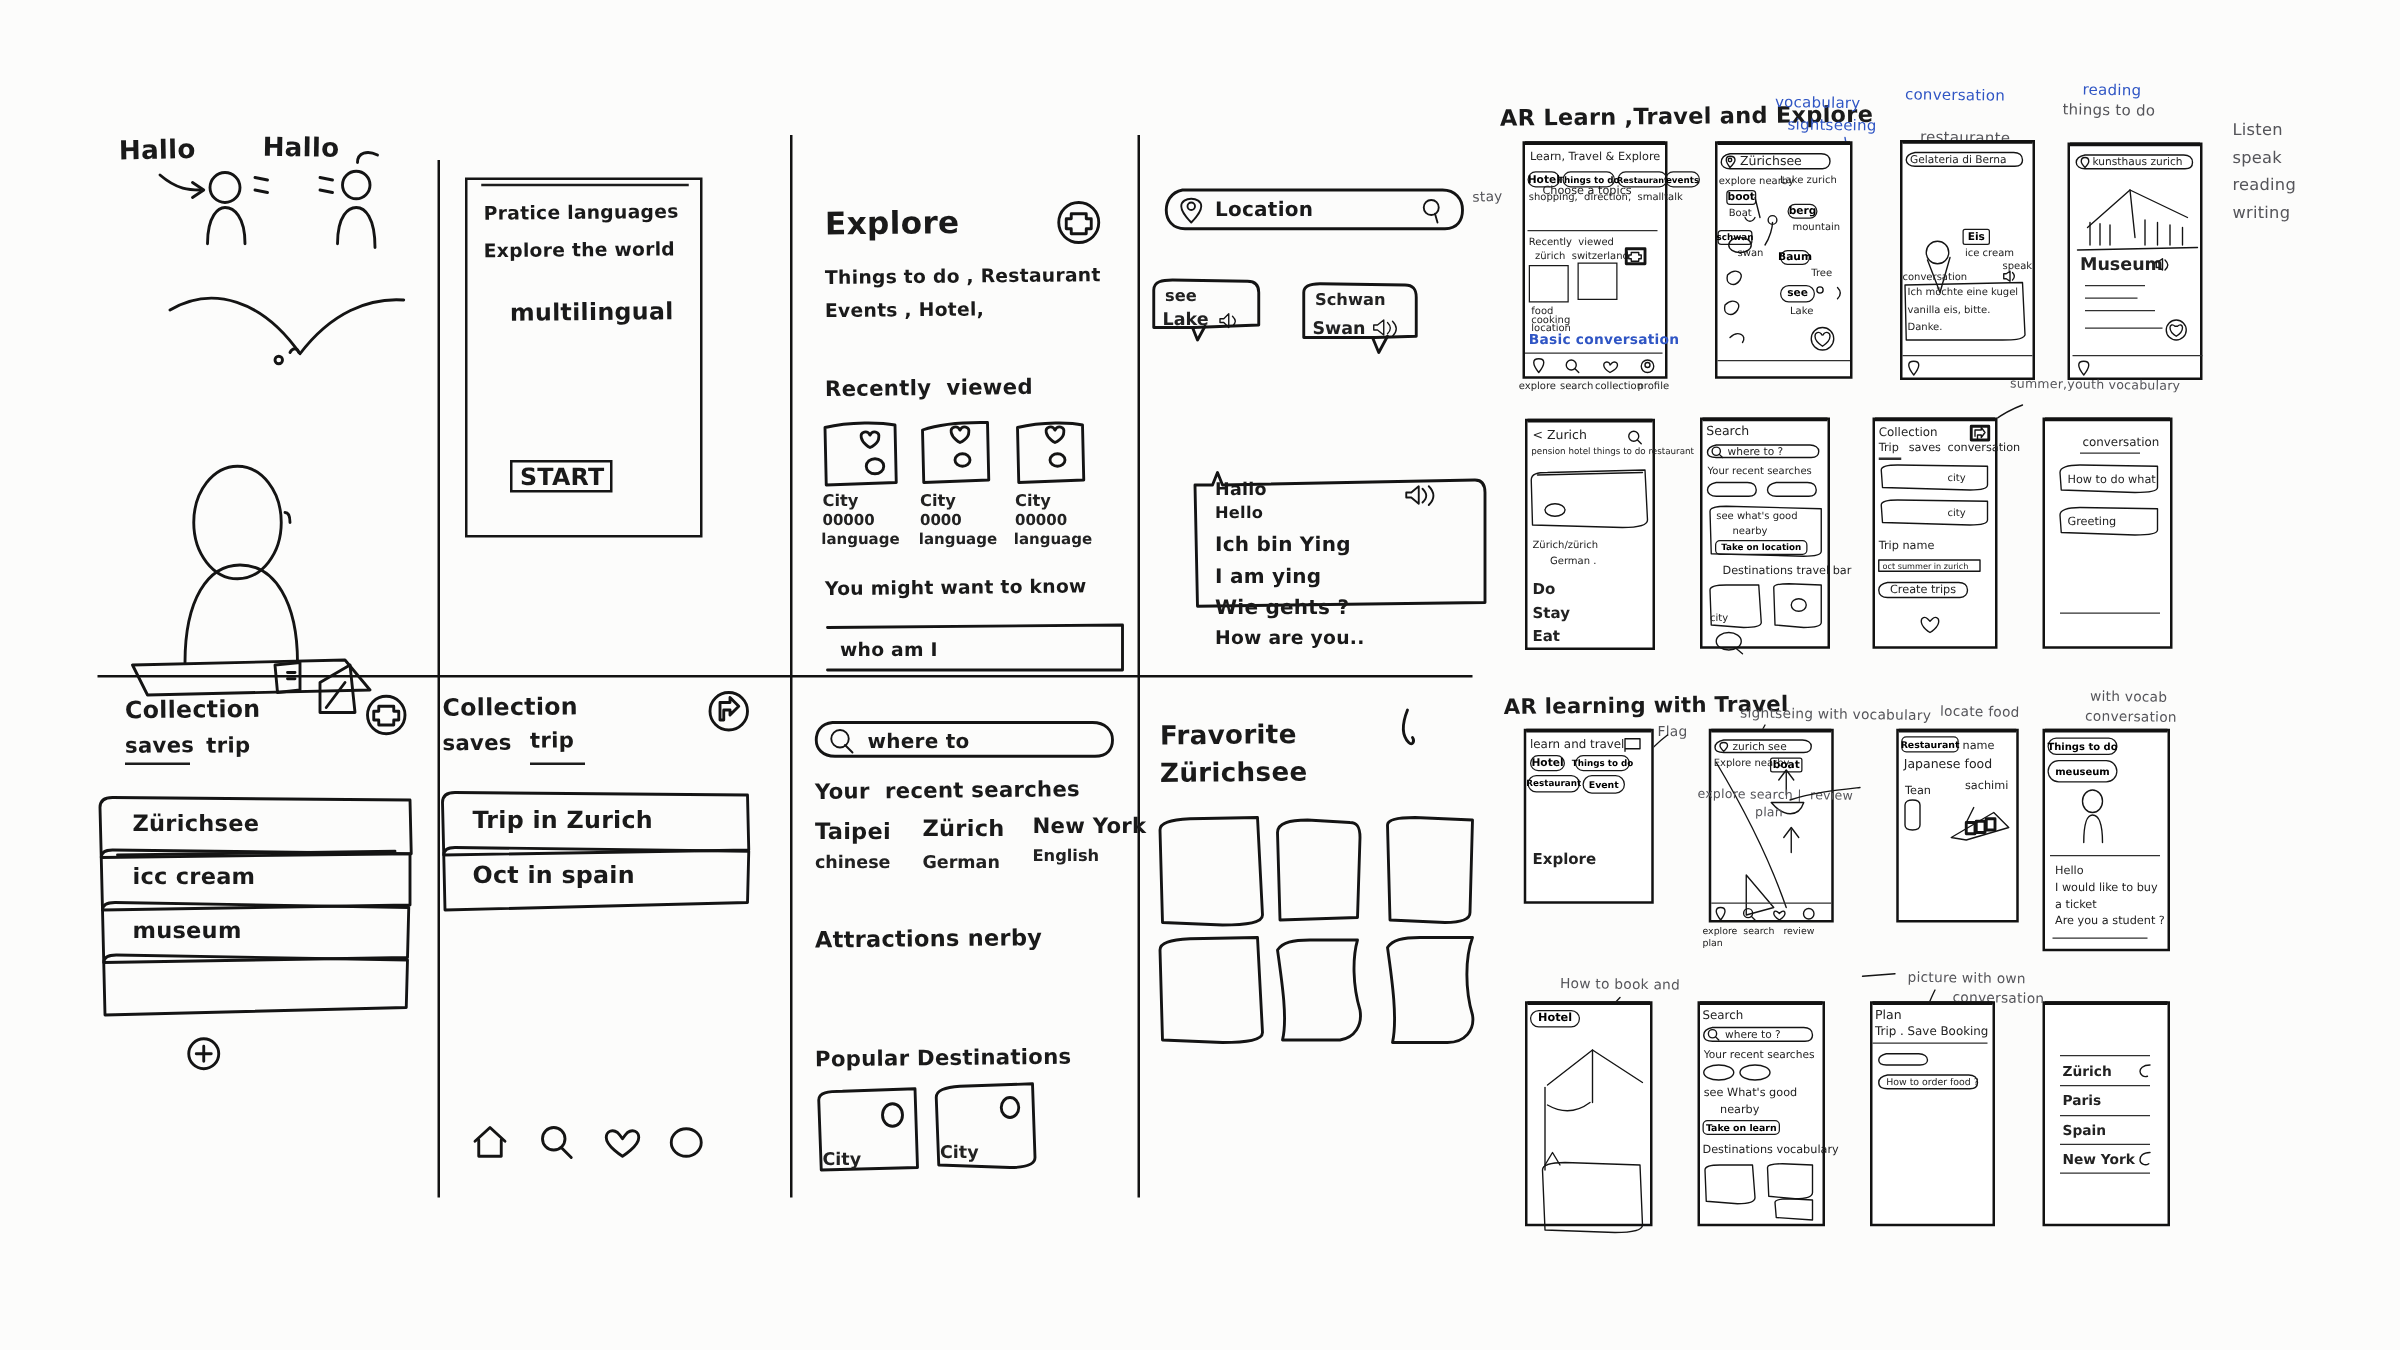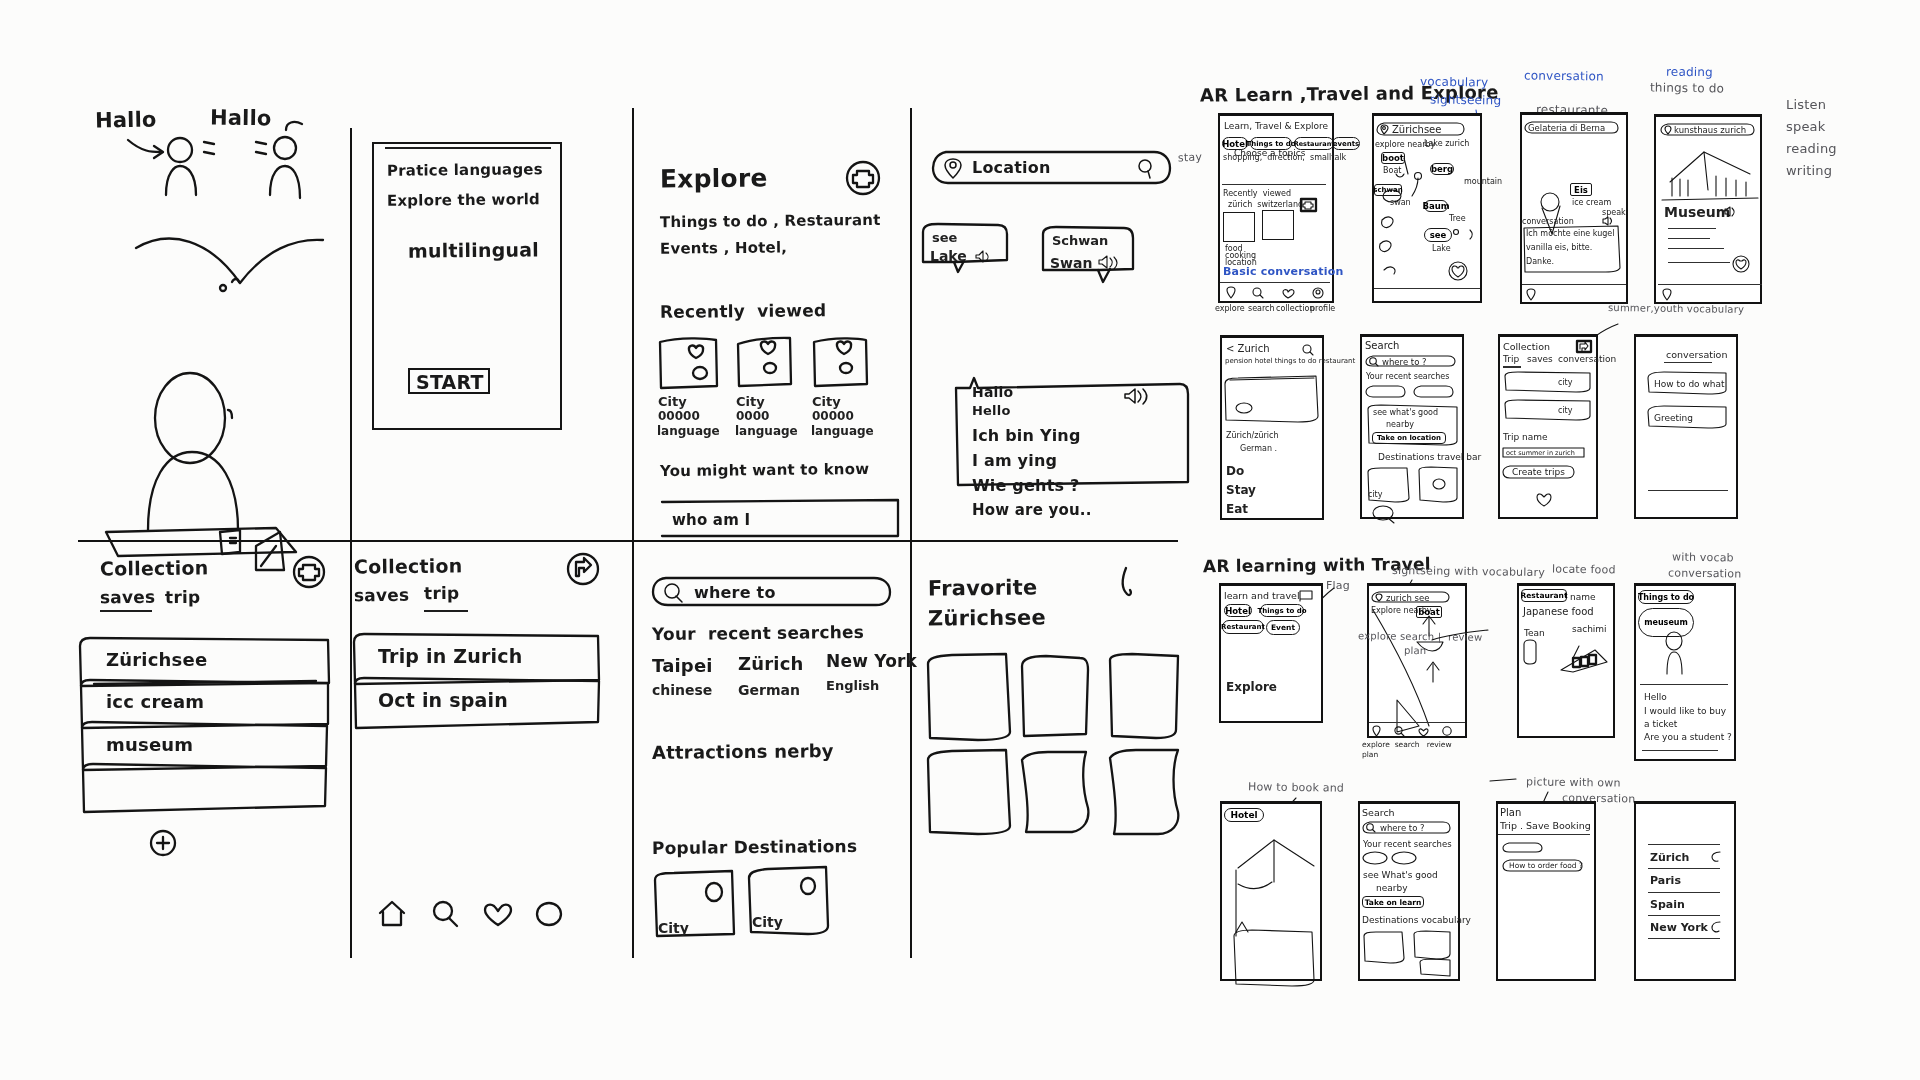--- a/index.html
+++ b/index.html
@@ -383,21 +383,21 @@
       <circle cx="4" cy="4" r="1.4"></circle>
   </svg>
   <div class="lbl s" style="left:1392px;top:124px;font-size:10px;">Zürichsee</div>
   <div class="lbl xs" style="left:1375px;top:140px;">explore nearby</div>
   <div class="lbl xs" style="left:1424px;top:139px;">Lake zurich</div>
   <div class="chip" style="left:1381px;top:152px;width:24px;height:12px;border-radius:3px;">boot</div>
   <div class="lbl xs" style="left:1383px;top:166px;">Boat</div>
   <div class="chip" style="left:1374px;top:184px;width:28px;height:12px;border-radius:3px;font-size:7px;">schwan</div>
   <div class="lbl xs" style="left:1390px;top:198px;">swan</div>
   <div class="chip" style="left:1430px;top:163px;width:24px;height:12px;">berg</div>
-  <div class="lbl xs" style="left:1464px;top:177px;">mountain</div>
+  <div class="lbl xs" style="left:1434px;top:177px;">mountain</div>
   <div class="chip" style="left:1424px;top:200px;width:24px;height:12px;">Baum</div>
   <div class="lbl xs" style="left:1432px;top:214px;margin-left:17px;">Tree</div>
   <div class="chip" style="left:1424px;top:228px;width:28px;height:14px;">see</div>
   <div class="lbl xs" style="left:1432px;top:244px;">Lake</div>
   <svg class="xthin" style="left:1372px;top:148px;width:110px;height:140px;">
     <ellipse cx="20" cy="48" rx="9" ry="6"></ellipse>
     <path d="M32,10 L36,26 M24,26 C26,30 30,30 32,26"></path>
     <path d="M40,48 C44,42 46,34 46,30"></path>
     <circle cx="46" cy="28" r="3.5"></circle>
     <path d="M10,72 C16,66 24,70 20,76 C16,82 8,80 10,72Z"></path>
@@ -661,21 +661,21 @@
     <rect x="54" y="22" width="7" height="9"></rect>
     <rect x="62" y="21" width="7" height="9"></rect>
     <rect x="70" y="19" width="7" height="9"></rect>
     <path d="M60,10 L54,22"></path>
   </svg>
 
   <div class="phone" style="left:1634px;top:583px;width:102px;height:178px;">
     <div class="bar" style="top:-2px;"></div>
   </div>
   <div class="chip" style="left:1638px;top:590px;width:56px;height:14px;font-size:8px;">Things to do</div>
-  <div class="chip" style="left:1638px;top:608px;width:56px;height:29px;font-size:8px;">meuseum</div>
+  <div class="chip" style="left:1638px;top:608px;width:56px;height:18px;font-size:8px;">meuseum</div>
   <svg class="xthin" style="left:1660px;top:630px;width:36px;height:48px;">
     <ellipse cx="14" cy="11" rx="8" ry="9"></ellipse>
     <path d="M7,44 C7,28 10,22 14,22 C19,22 22,28 22,44"></path>
   </svg>
   <div class="rule thin" style="left:1640px;top:684px;width:88px;"></div>
   <div class="lbl xs" style="left:1644px;top:692px;font-size:9px;">Hello</div>
   <div class="lbl xs" style="left:1644px;top:706px;font-size:9px;">I would like to buy</div>
   <div class="lbl xs" style="left:1644px;top:719px;font-size:9px;">a ticket</div>
   <div class="lbl xs" style="left:1644px;top:732px;font-size:9px;">Are you a student ?</div>
   <div class="rule thin" style="left:1642px;top:750px;width:76px;"></div>

